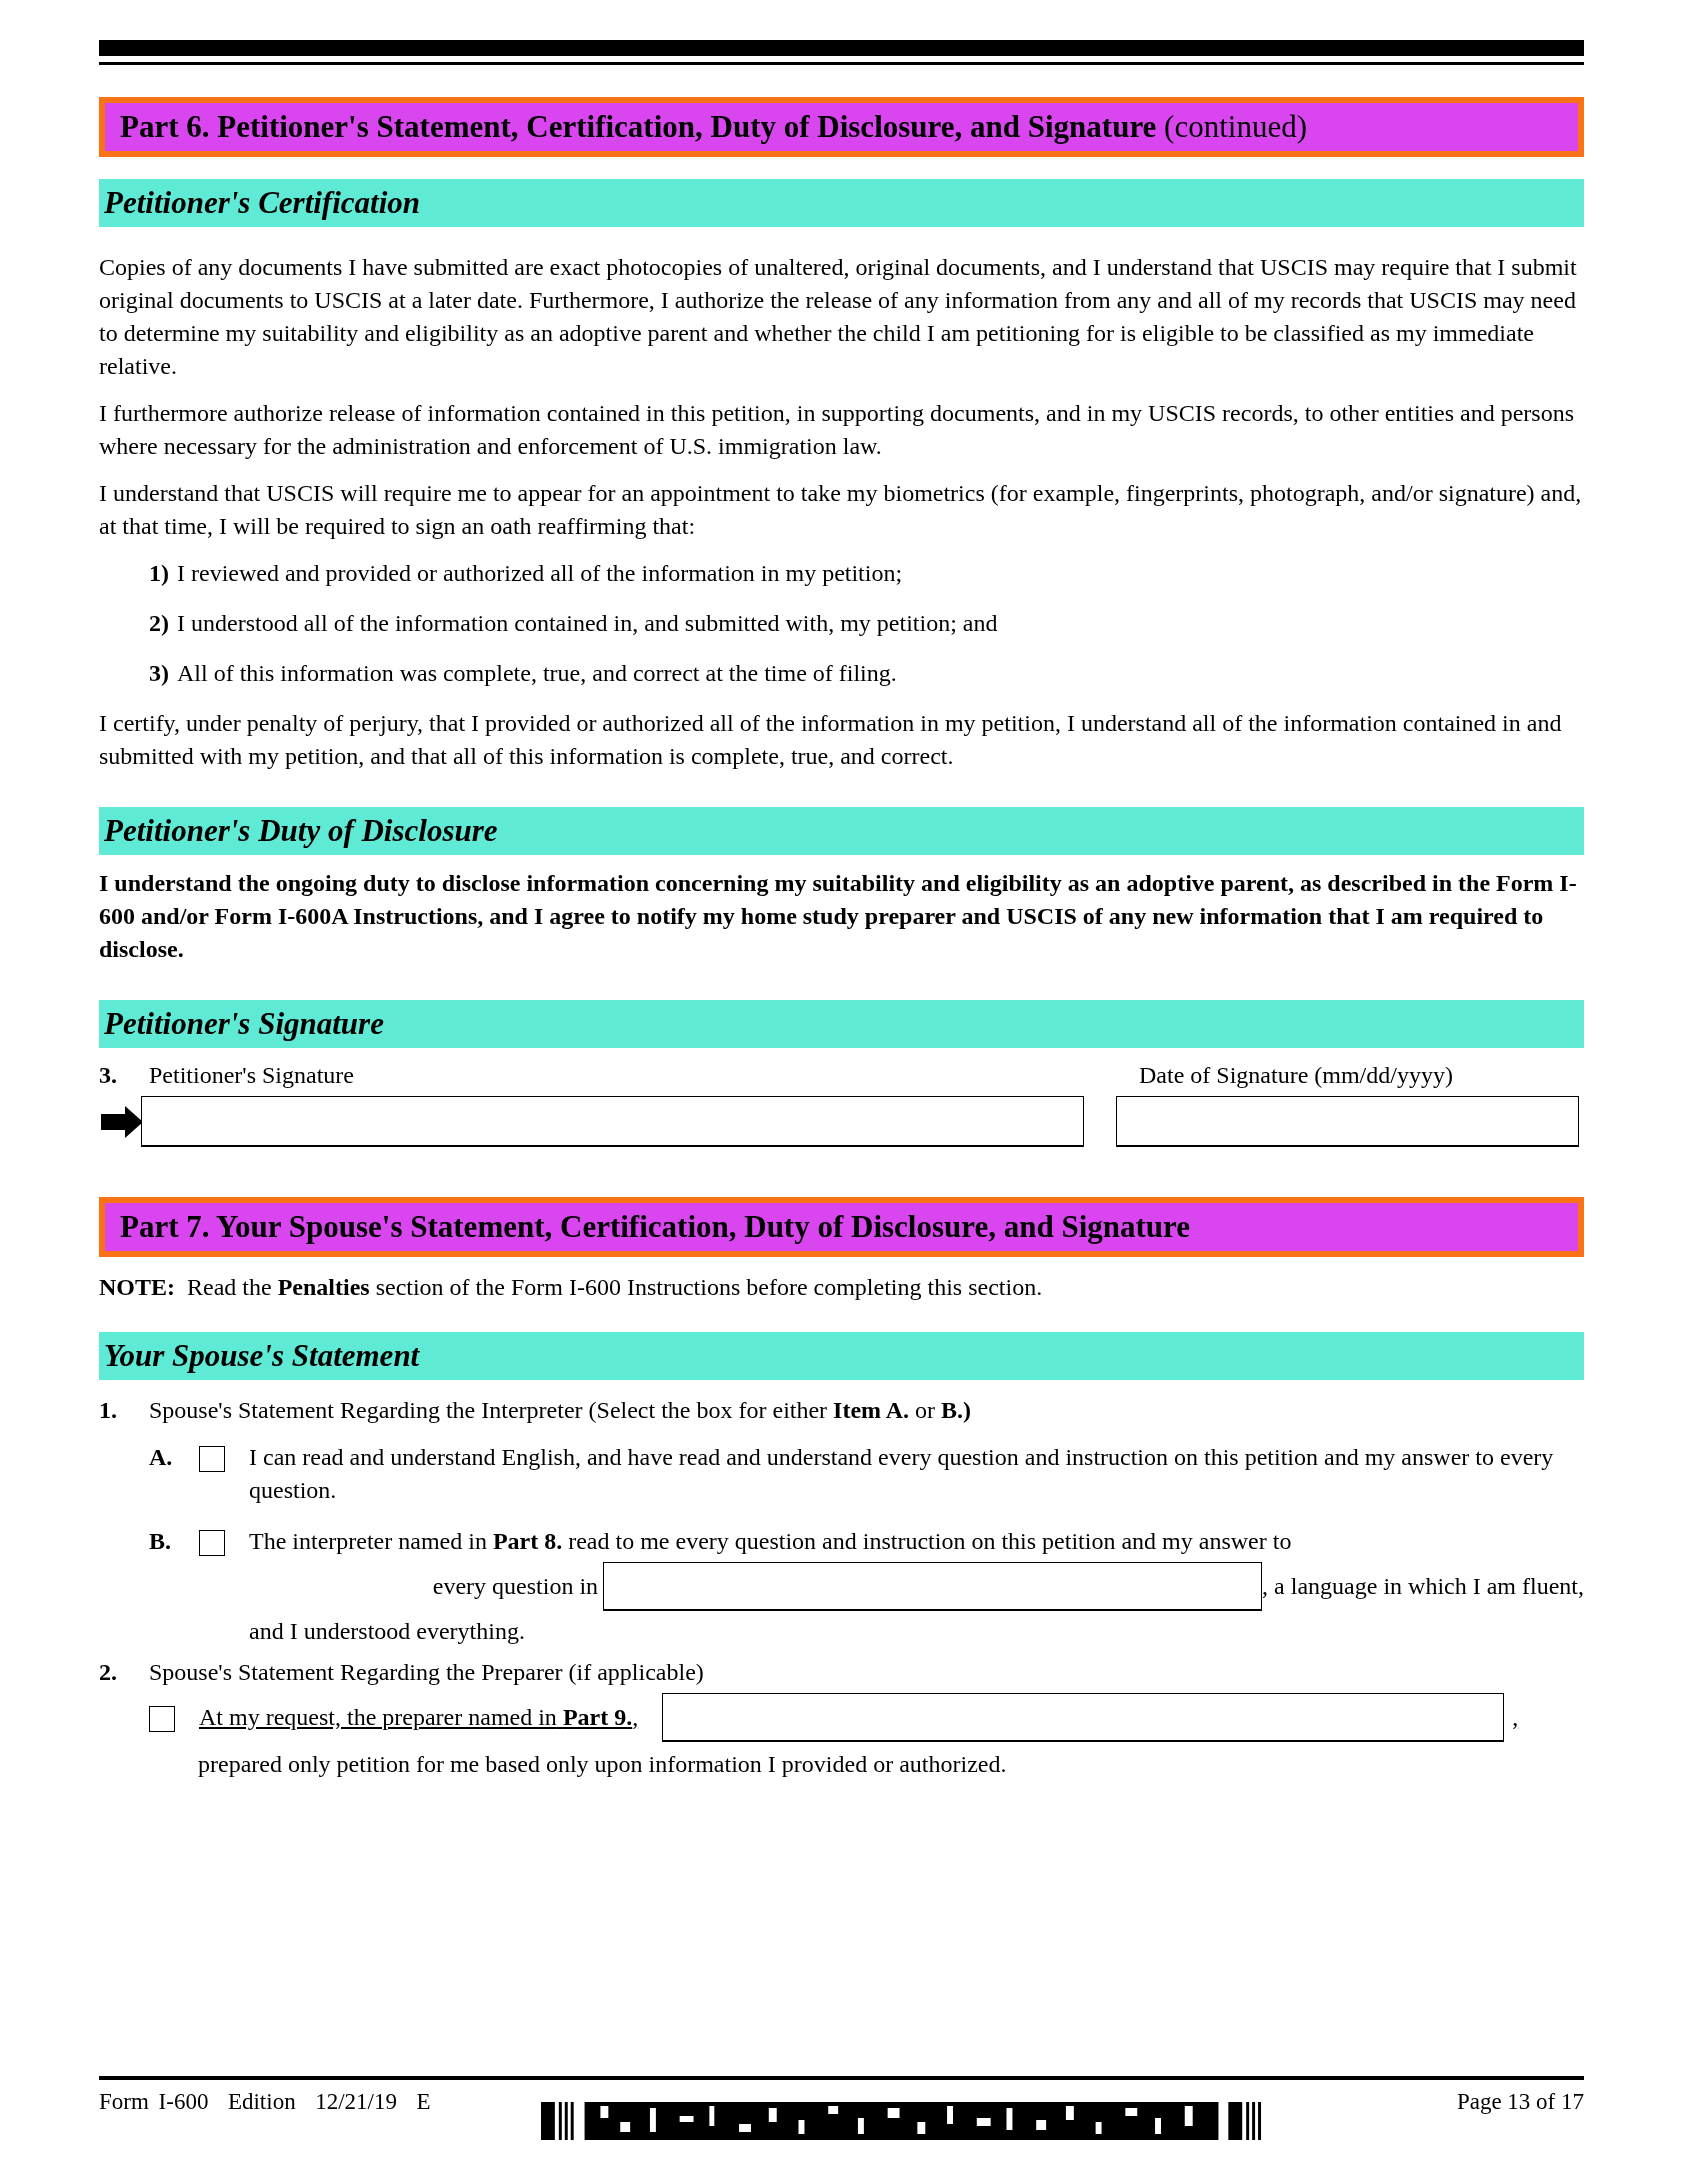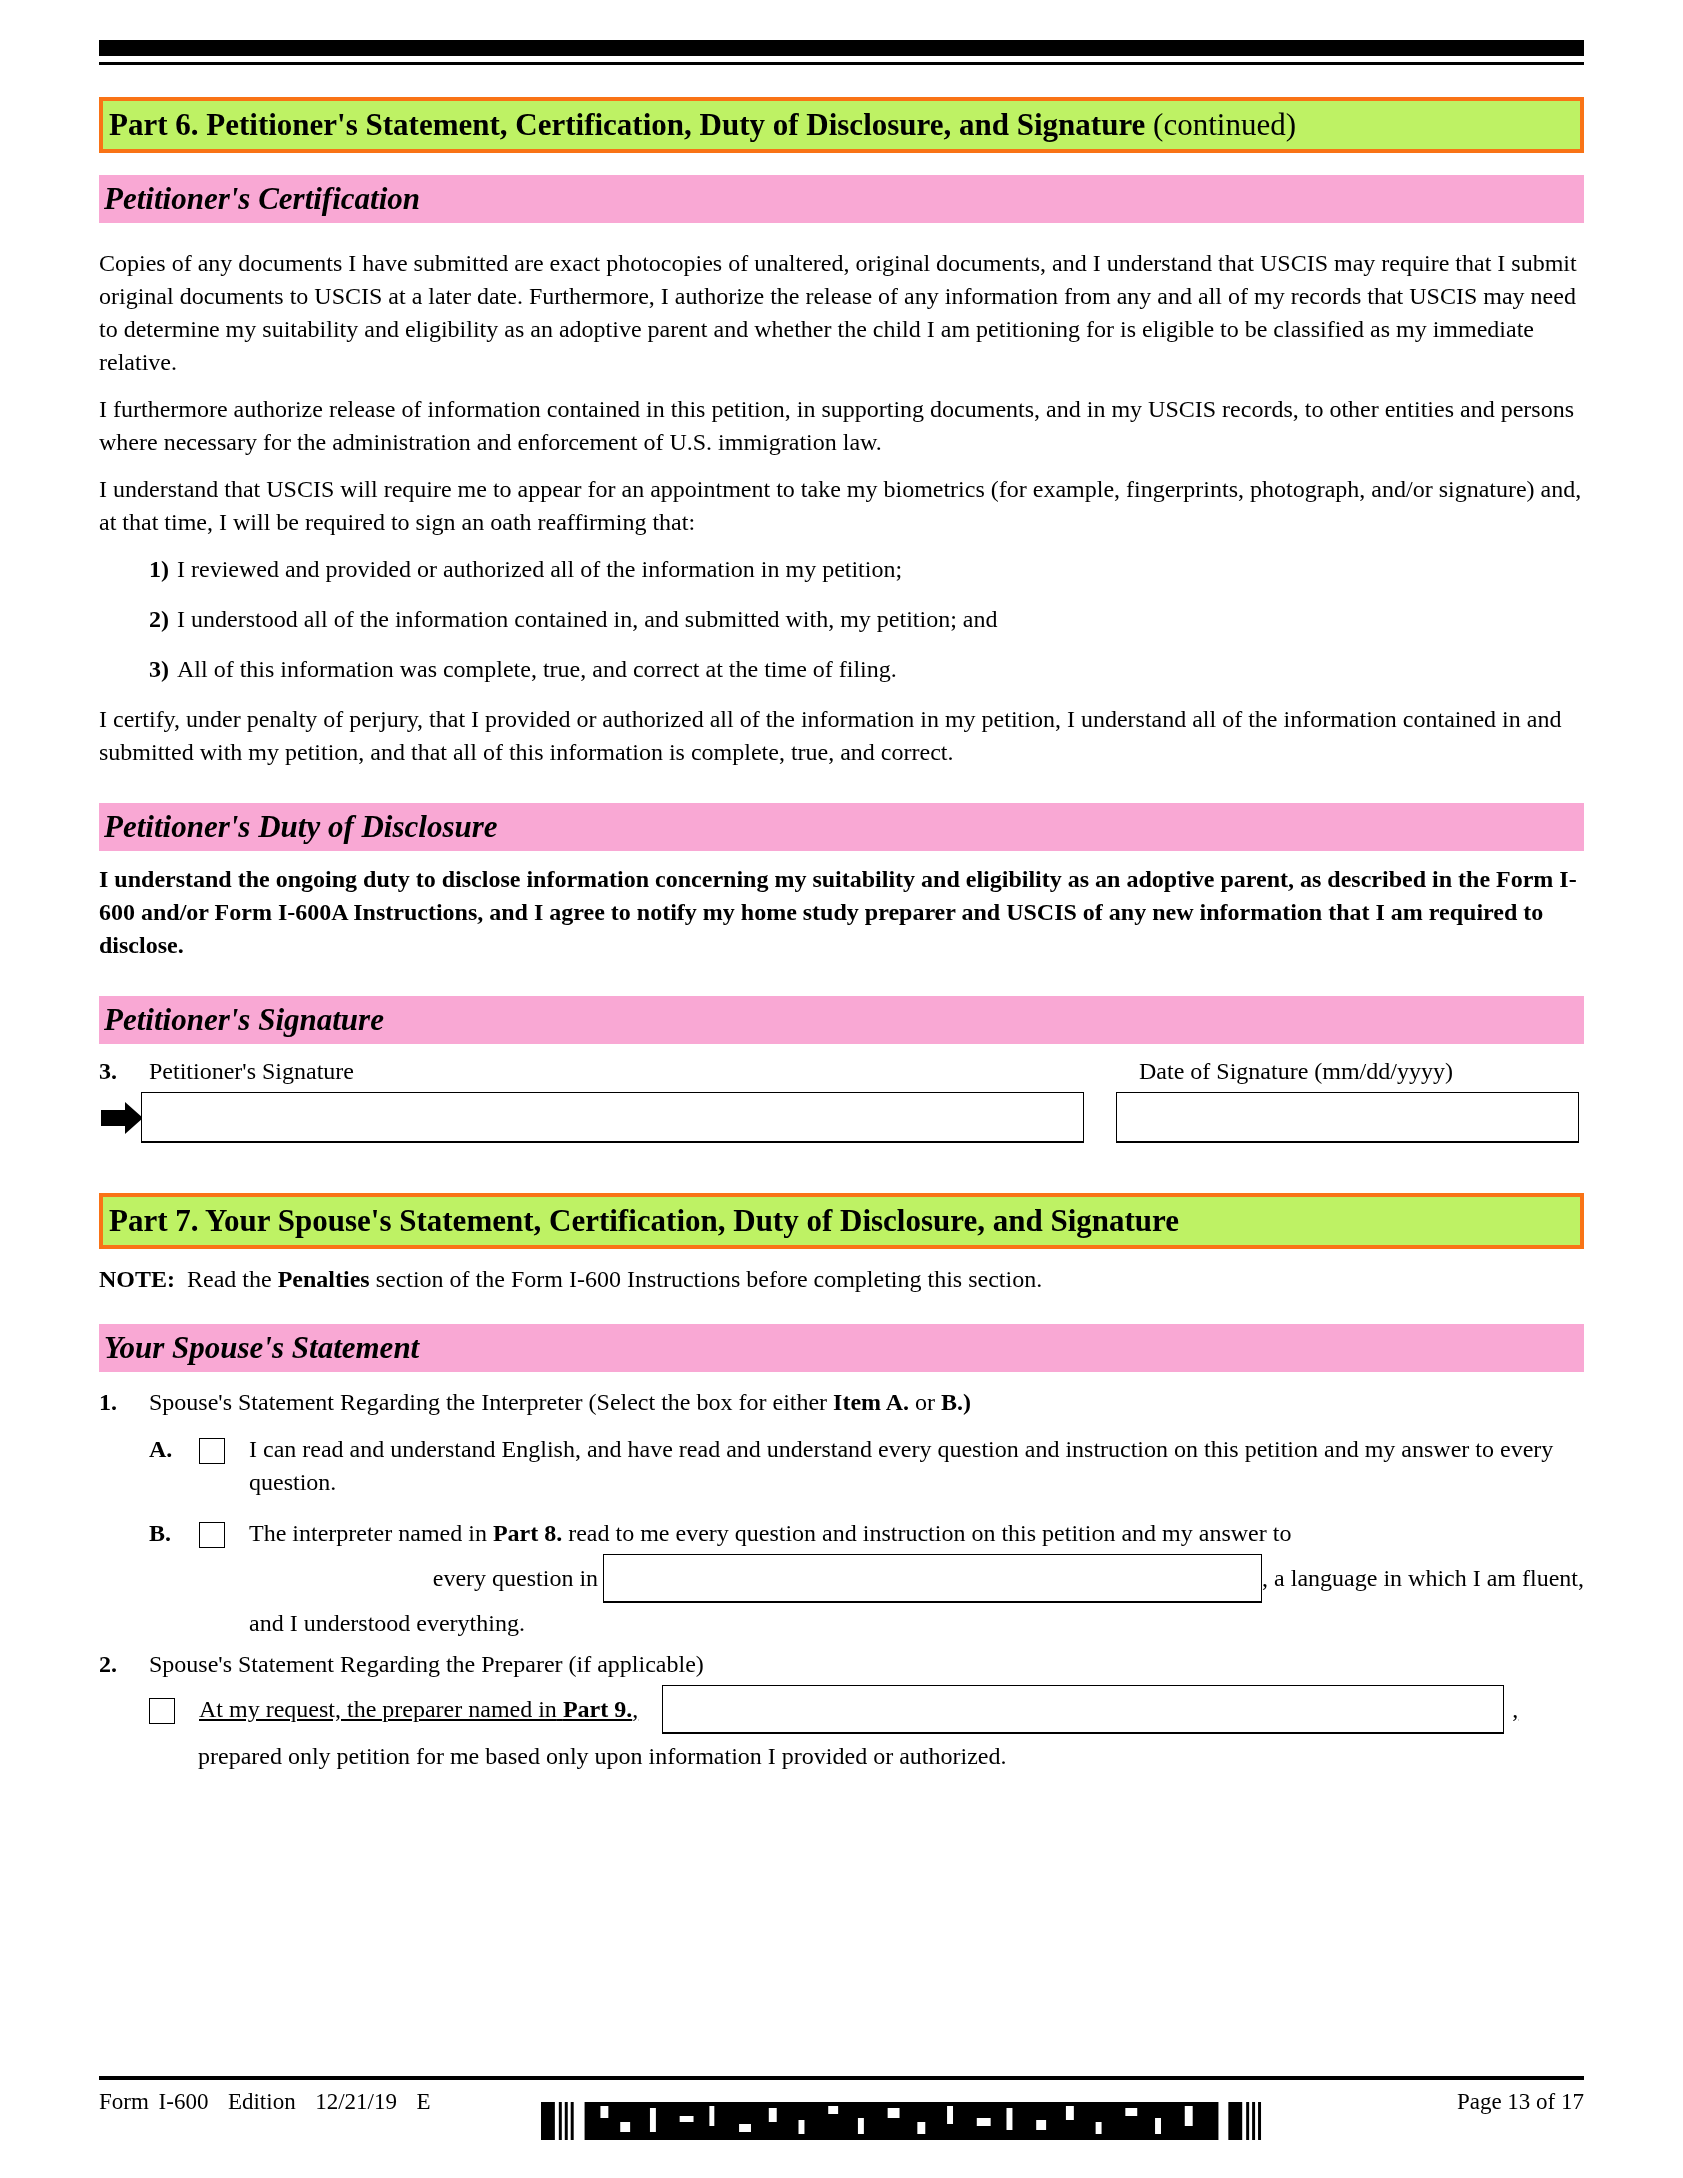--- a/index.html
+++ b/index.html
@@ -1,24 +1,24 @@
 <!DOCTYPE html>
 <html><head>
 <meta charset="utf-8">
 <style>
   html, body { margin:0; padding:0; background:#ffffff; }
   body { width:1683px; height:2178px; position:relative; overflow:hidden;
          font-family:"Liberation Serif", serif; color:#000; }
   .page { position:absolute; left:99px; top:40px; width:1485px; }
   .topbar { height:16px; background:#000; }
   .topline { height:3px; background:#000; margin-top:6px; }
-  .part-header { margin-top:32px; border:4px solid #f97316; background:#bef264;
-                 padding:5px 6px; font-size:31px; font-weight:bold; line-height:38px; }
+  .part-header { margin-top:32px; border:6px solid #f97316; background:#d946ef;
+                 padding:5px 15px; font-size:31px; font-weight:bold; line-height:38px; }
   .part-header .cont { font-weight:normal; }
-  .sec-header { background:#f9a8d4; padding:4px 5px; font-size:31px; font-weight:bold;
+  .sec-header { background:#5eead4; padding:4px 5px; font-size:31px; font-weight:bold;
                 font-style:italic; line-height:40px; }
   p.body { font-size:24px; line-height:33px; margin:0 0 14px 0; }
   .oath { font-size:24px; line-height:33px; margin:0 0 17px 50px; }
   .oath b { margin-right:8px; }
   .sig-labels { display:flex; font-size:24px; line-height:30px; }
   .sig-row { display:flex; align-items:center; margin-top:6px; }
   .arrow { width:46px; height:40px; }
   .field { border:1.5px solid #000; border-bottom-width:2.5px; height:48px; background:#fff; }
   .checkbox { display:inline-block; width:26px; height:26px; border:1.5px solid #000;
               background:#fff; box-sizing:border-box; vertical-align:middle; }

